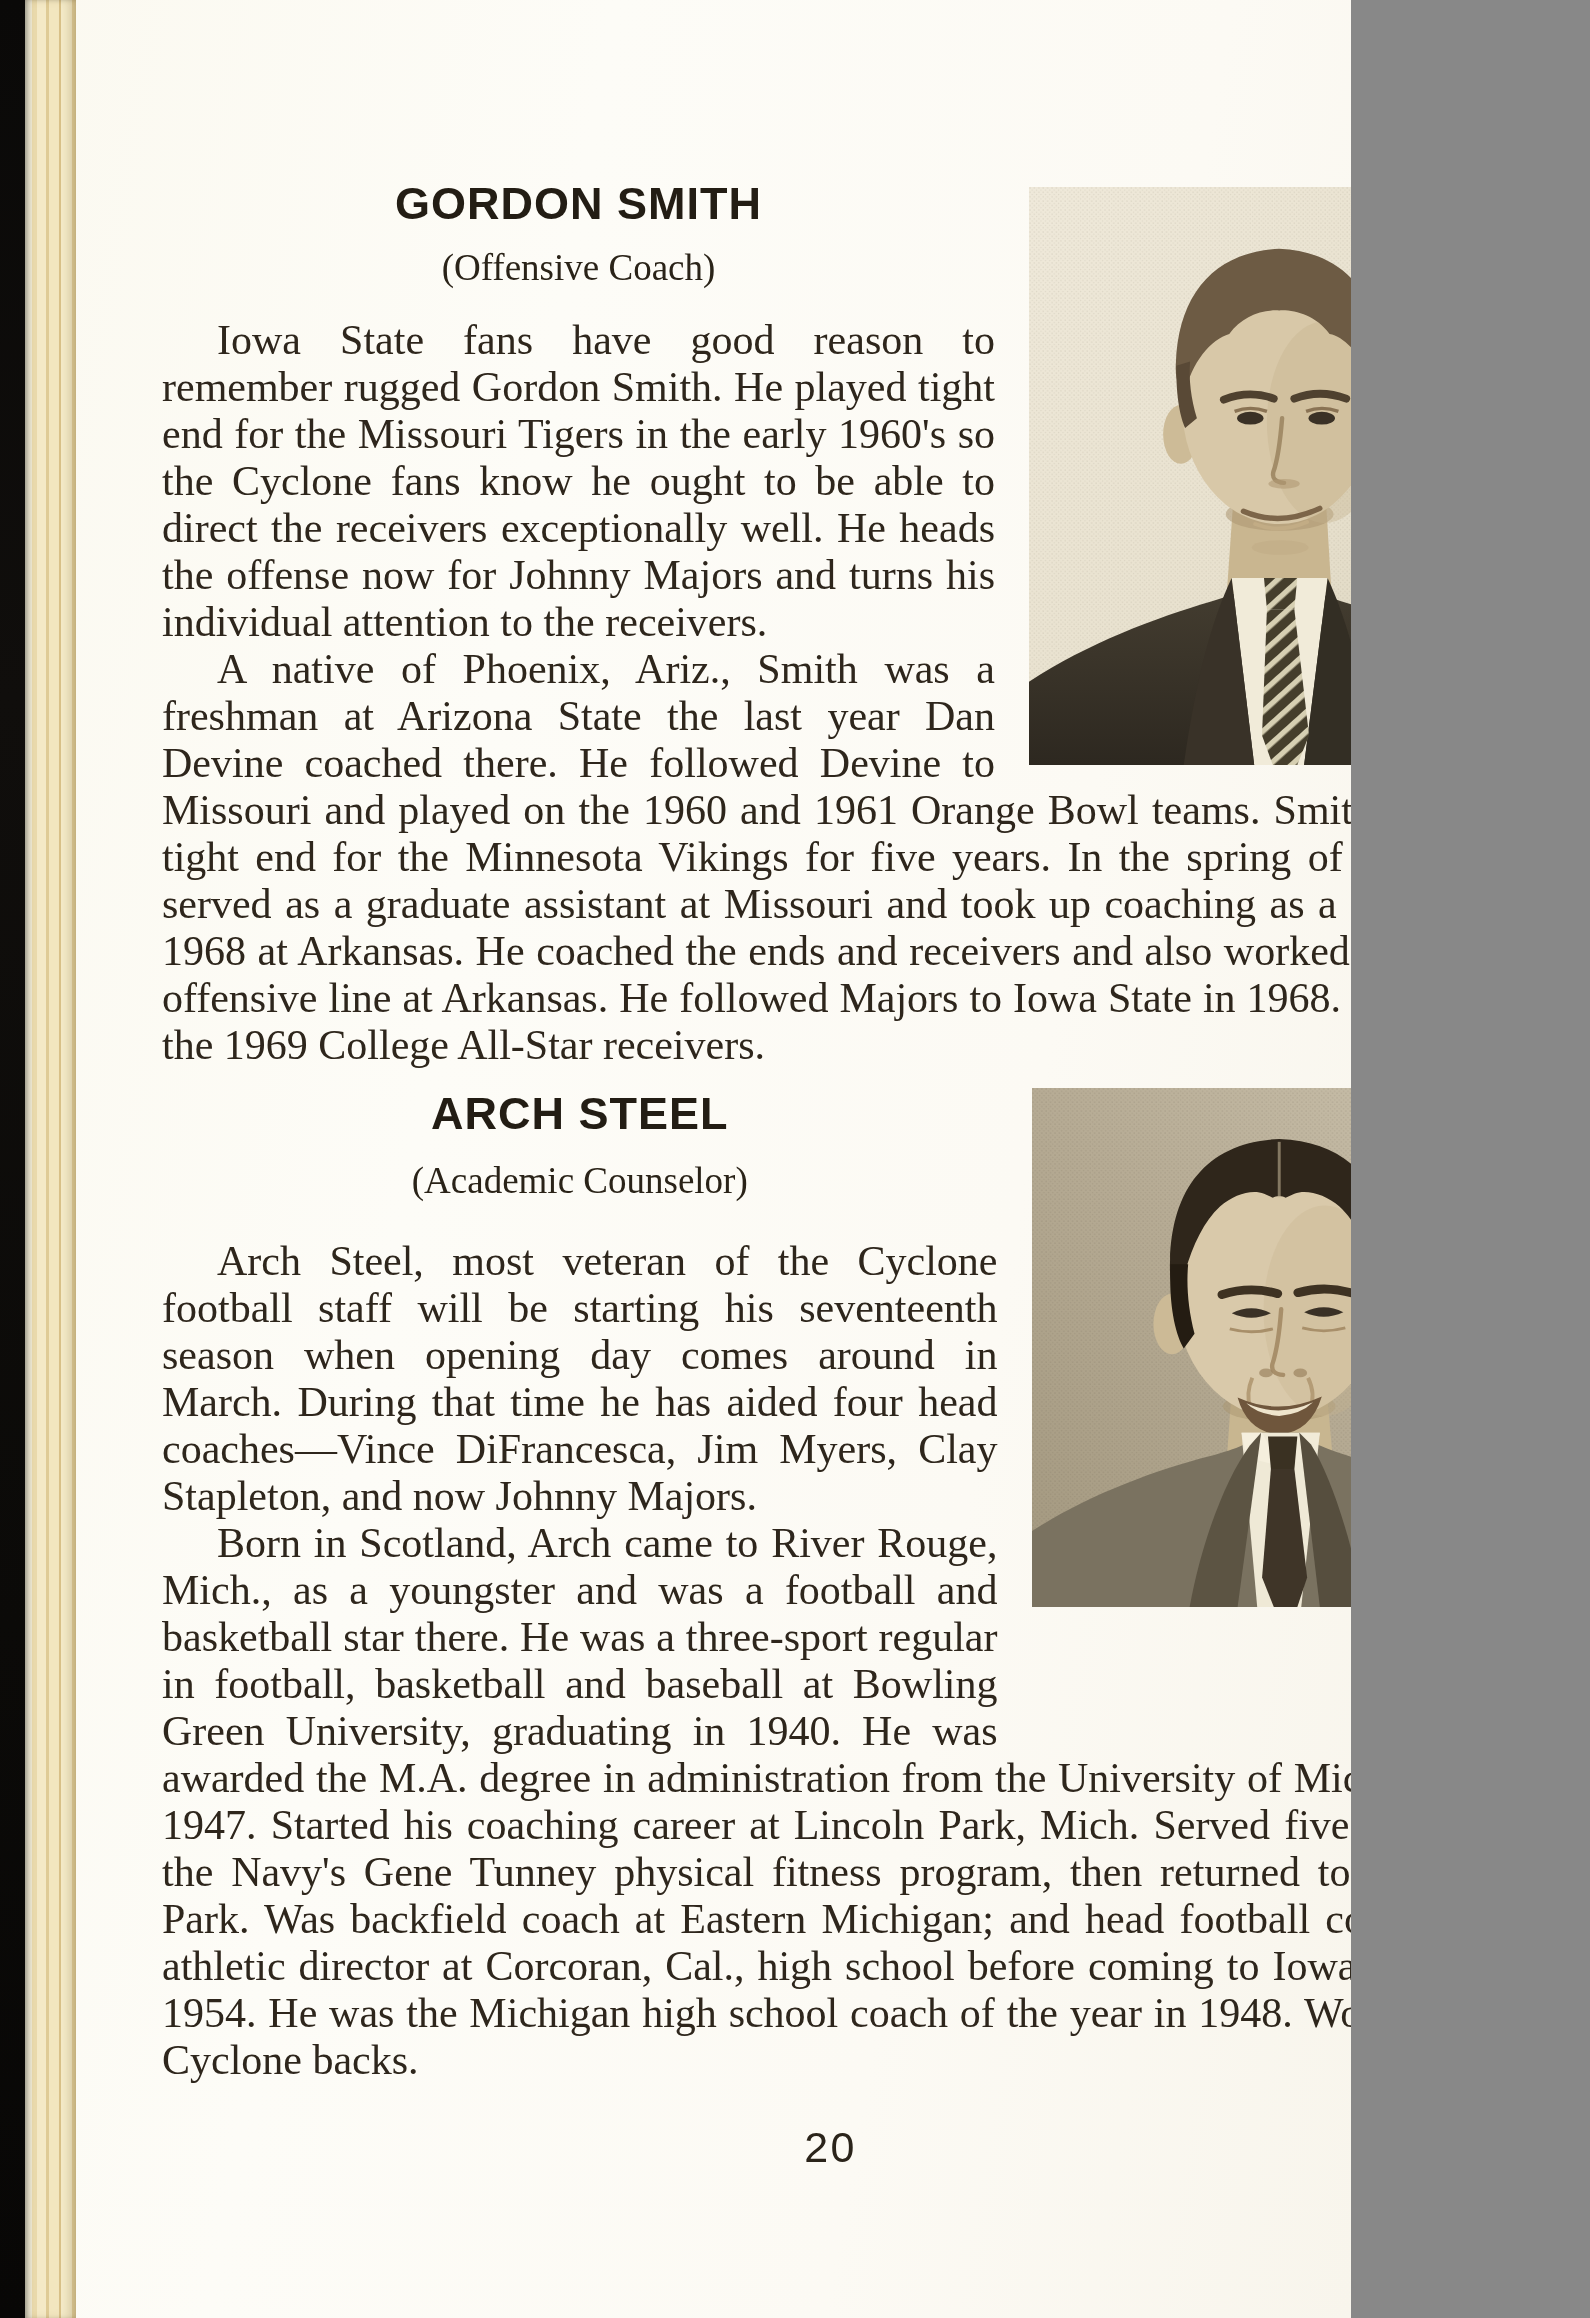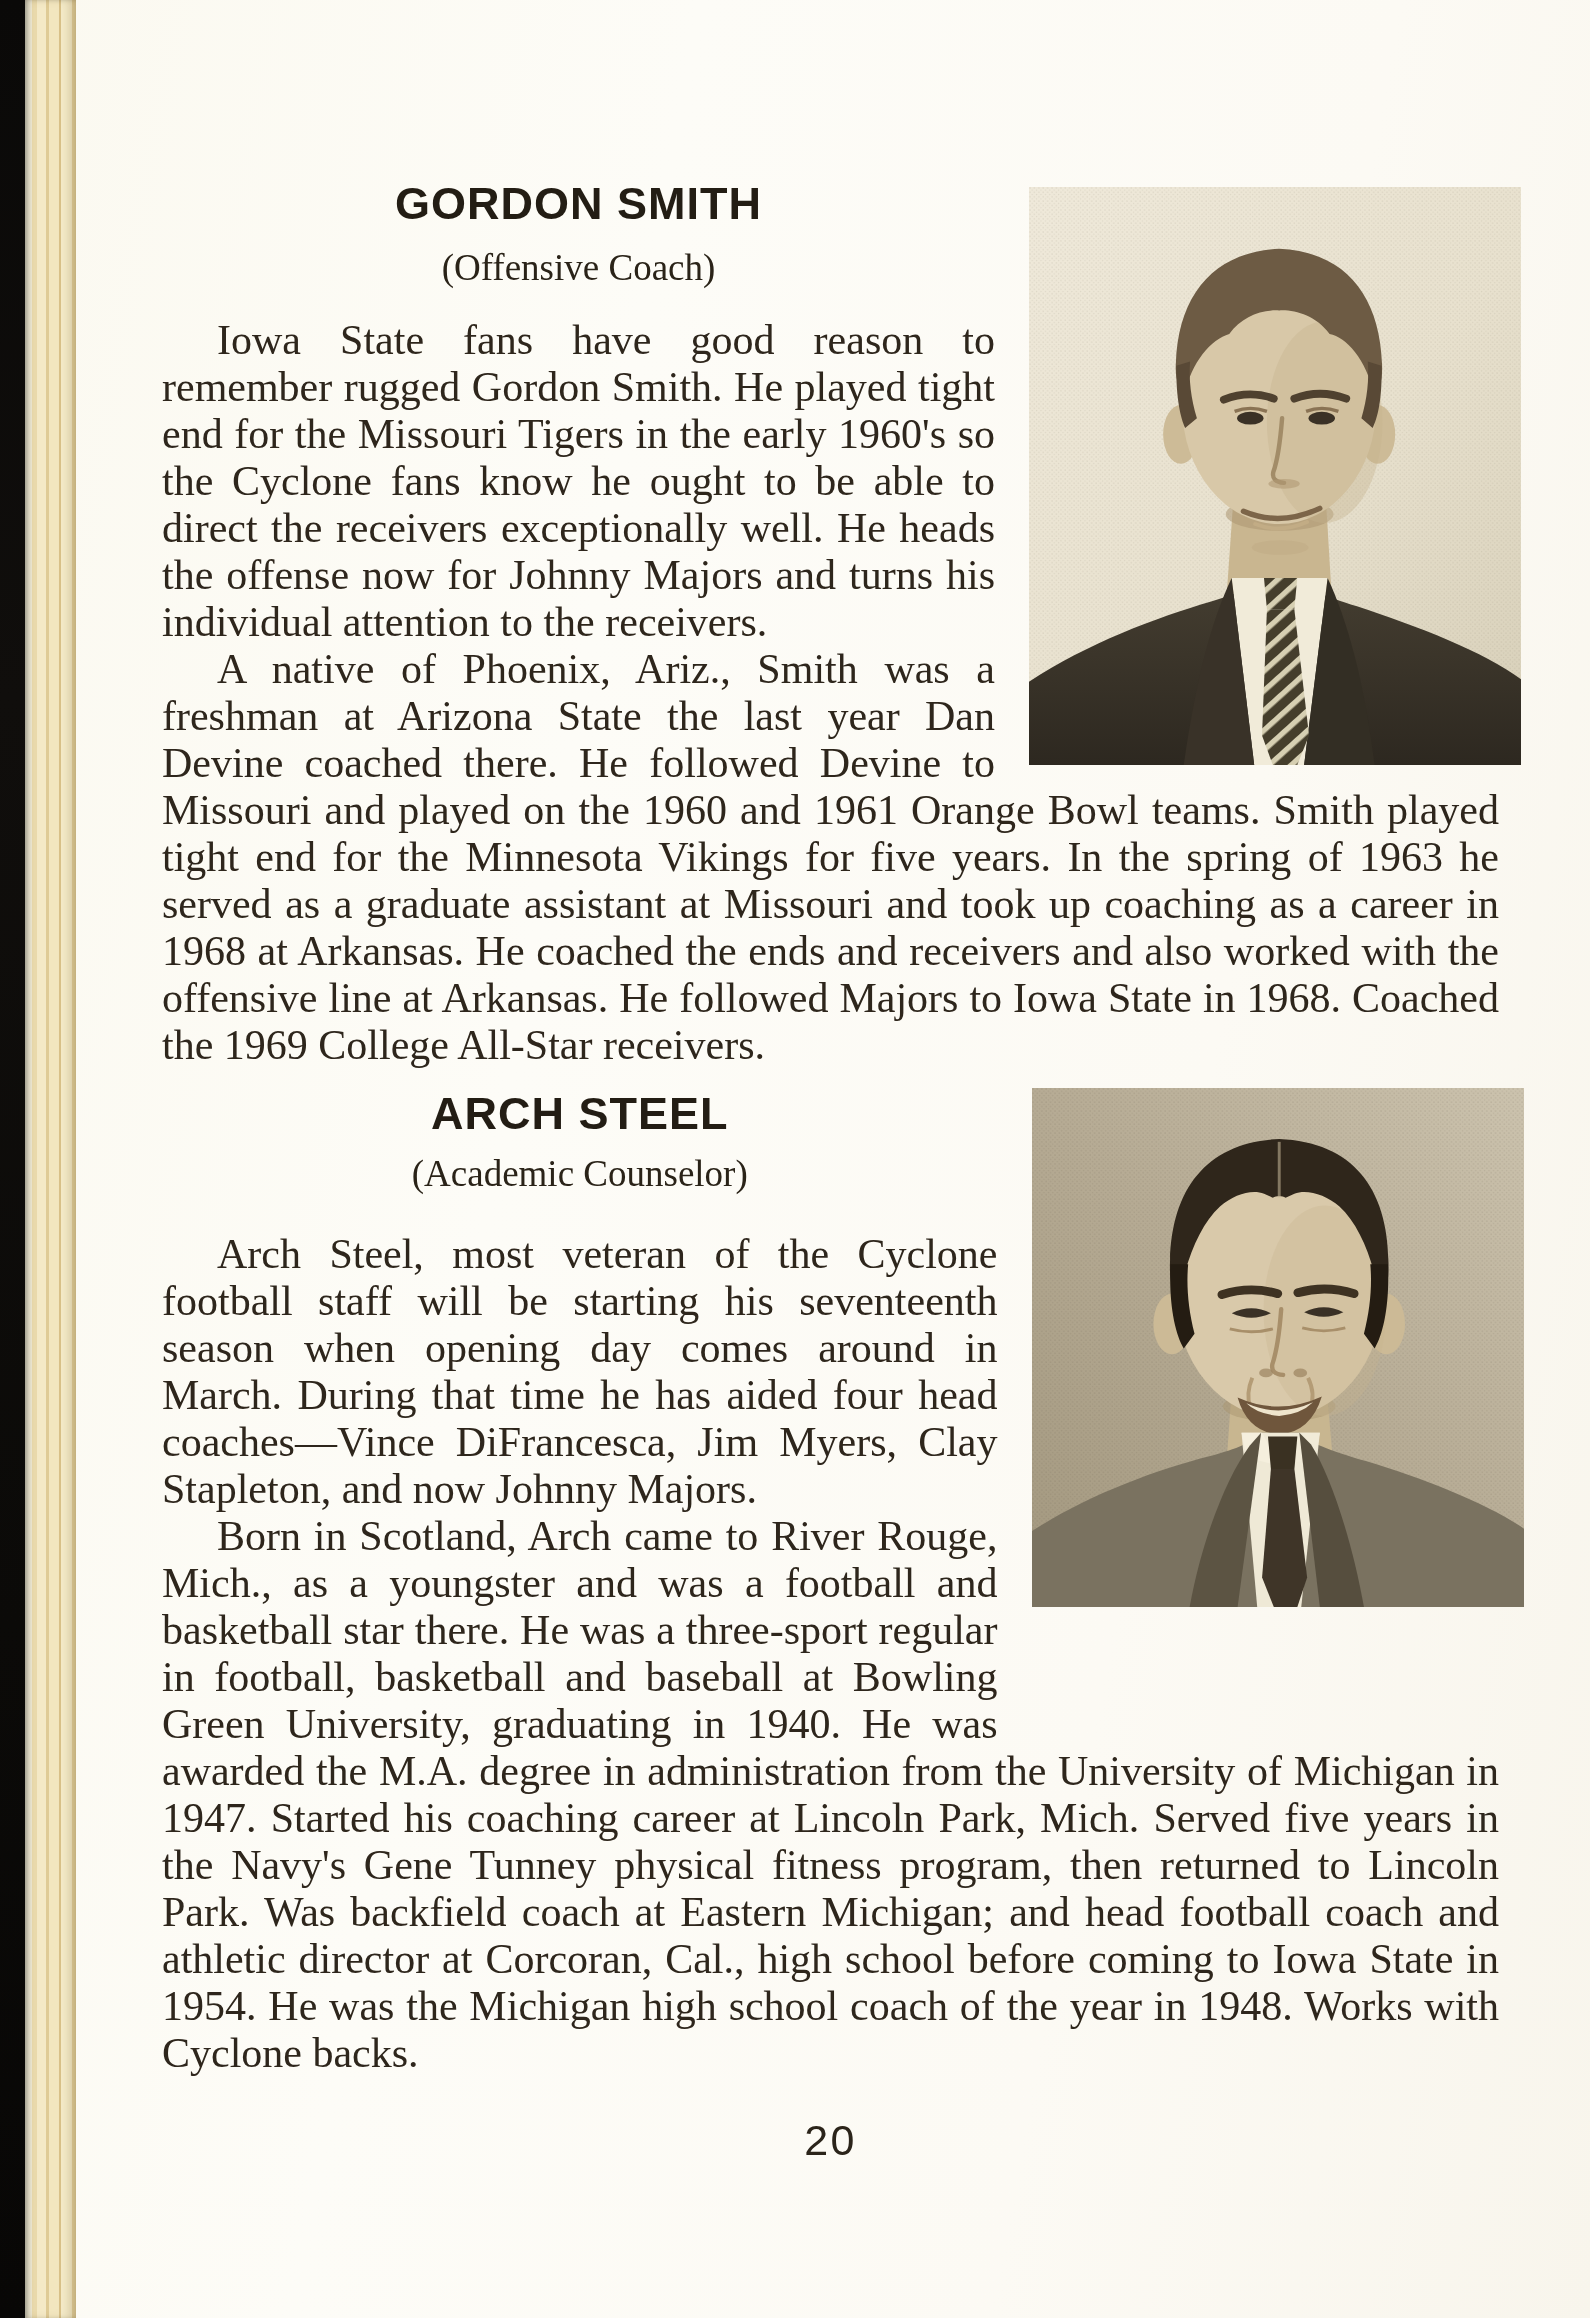--- a/index.html
+++ b/index.html
@@ -1,18 +1,18 @@
 <!DOCTYPE html>
 <html style="font-size:7.8px"><head>
 <meta charset="utf-8">
 <style>
   html,body { margin:0; padding:0; background:#888; }
   .scan {
     position:relative;
-    width:1590px; height:2319px;
+    width:1351px; height:2319px;
     background:linear-gradient(100deg,#fbf9f0 0%, #fdfcf7 35%, #fcfaf4 70%, #f8f5ec 100%);
     overflow:hidden;
     color:#2e261c;
   }
   
   .spine {
     position:absolute; left:0; top:0; bottom:0; width:24.5px;
     background:linear-gradient(180deg,#0a0908,#100e0c 30%,#0b0a08 70%,#080706);
   }
   .page-edges {
@@ -43,21 +43,21 @@
     text-align:center; color:#2a2318; margin:16.7px 0 0 0;
   }
   .bio-text {
     font-family:"Liberation Serif", serif;
     font-size:42px; line-height:47px;
     text-align:justify; text-indent:55px;
     color:#2e261c; margin:0;
   }
   .bio-text.lead { margin-top:28px; }
   .bio-2 .bio-title { margin-top:19px; }
-  .bio-2 .bio-subtitle { margin-top:12px; }
+  .bio-2 .bio-subtitle { margin-top:19px; }
   .bio-2 .bio-text.lead { margin-top:36px; }
 
   .photo {
     float:right; overflow:hidden;
     background:#d9d2c0;
   }
   .photo svg { display:block; width:100%; height:100%; }
   .photo-1 { width:492px; height:578px; margin:9.8px -22px 19.6px 34px; }
   .photo-2 { width:492px; height:519px; margin:0 -24.5px 103px 34px; }
 

